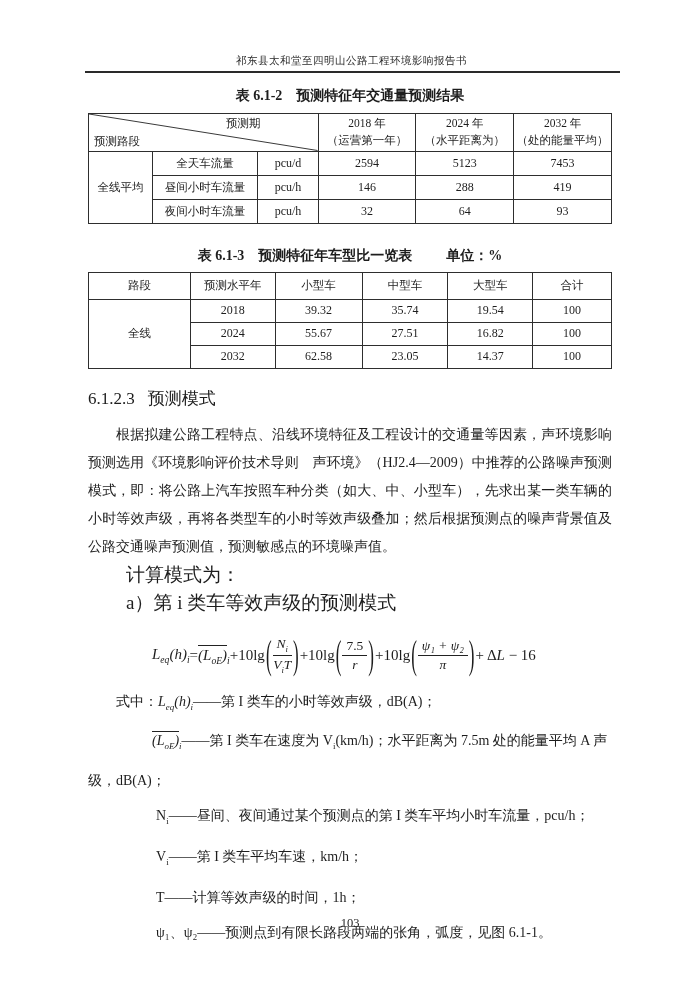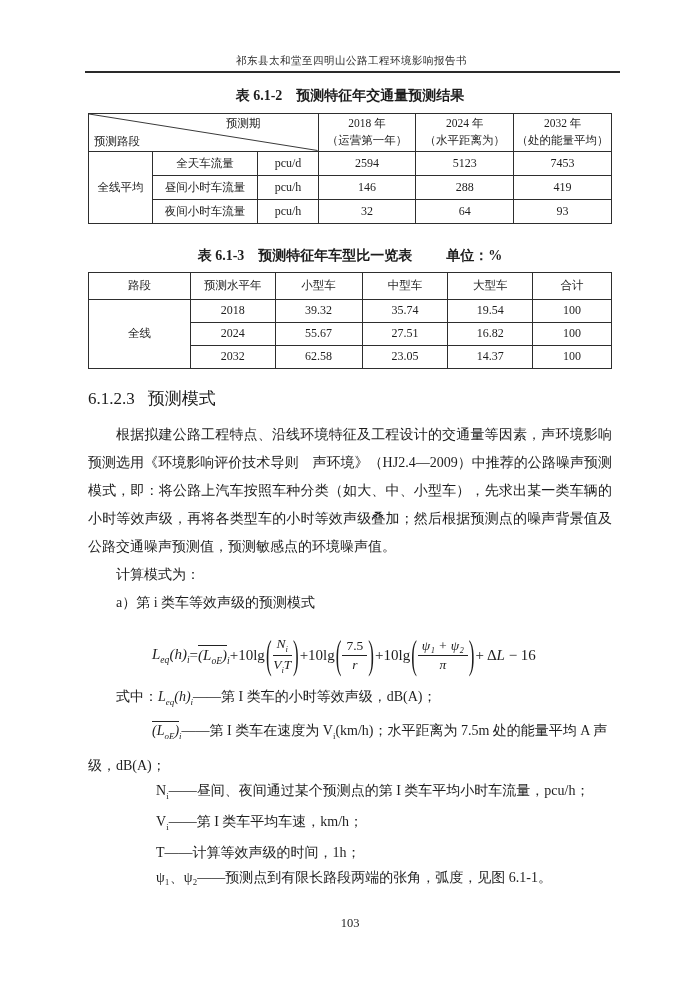--- a/index.html
+++ b/index.html
@@ -69,21 +69,21 @@
   
   .heading { margin-top: 21px; font-size: 17px; line-height: 18px; }
   .heading .hnum { margin-right: 13px; }
   .para {
     margin-top: 13px;
     font-size: 14px;
     line-height: 28px;
     text-align: justify;
     text-indent: 2em;
   }
-  .bline { font-size: 14px; line-height: 28px; }
+  .bline { font-size: 19px; line-height: 28px; }
   .ind2 { padding-left: 2em; }
 
   
   .formula {
     margin: 16px 0 2px;
     padding-left: 64px;
     font-size: 15px;
     font-style: italic;
     display: flex;
     align-items: center;
@@ -99,21 +99,21 @@
     font-weight: 300;
     margin: 0 1px;
   }
   .frac { display: inline-block; text-align: center; font-size: 13.5px; vertical-align: middle; }
   .frac .fnum { display: block; border-bottom: 1px solid #222; padding: 0 4px 1px; }
   .frac .fden { display: block; padding-top: 1px; }
   .olv { display: inline-block; border-top: 1px solid #222; padding-top: 1px; line-height: 1.15; font-style: italic; }
 
   
   .defs { margin-top: 5px; font-size: 14px; }
-  .dline { line-height: 25px; }
+  .dline { line-height: 35px; }
   .dline.tall { line-height: 33px; }
   .pl-b { padding-left: 64px; }
   .pl-c { padding-left: 68px; }
   .mvar { font-style: italic; }
 
   .pagenum {
     position: absolute;
     left: 0; right: 0;
     top: 916px;
     text-align: center;

